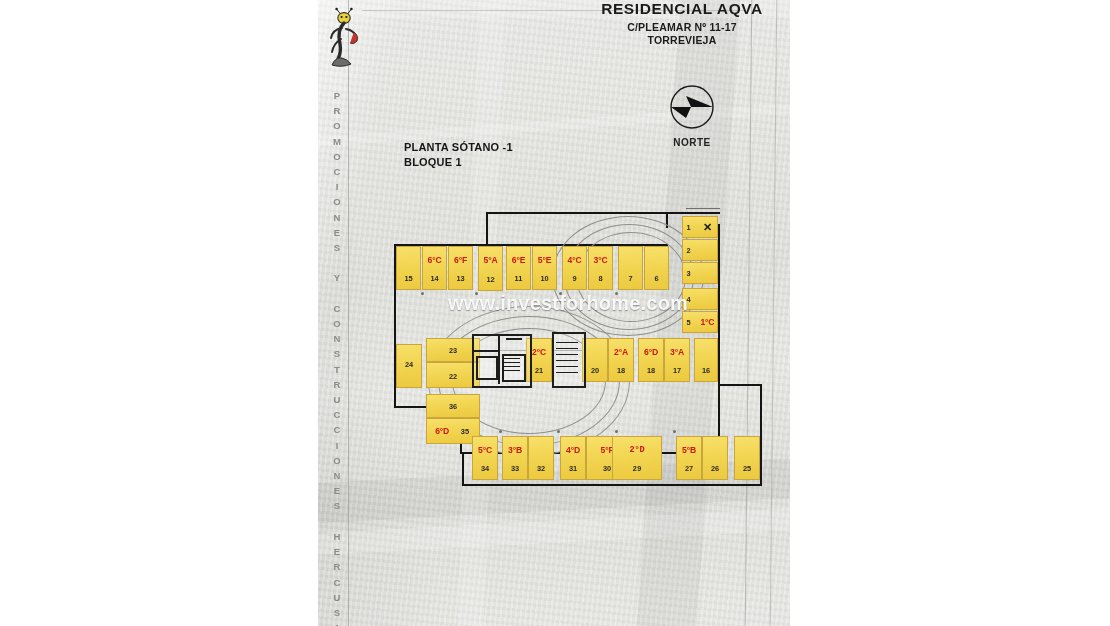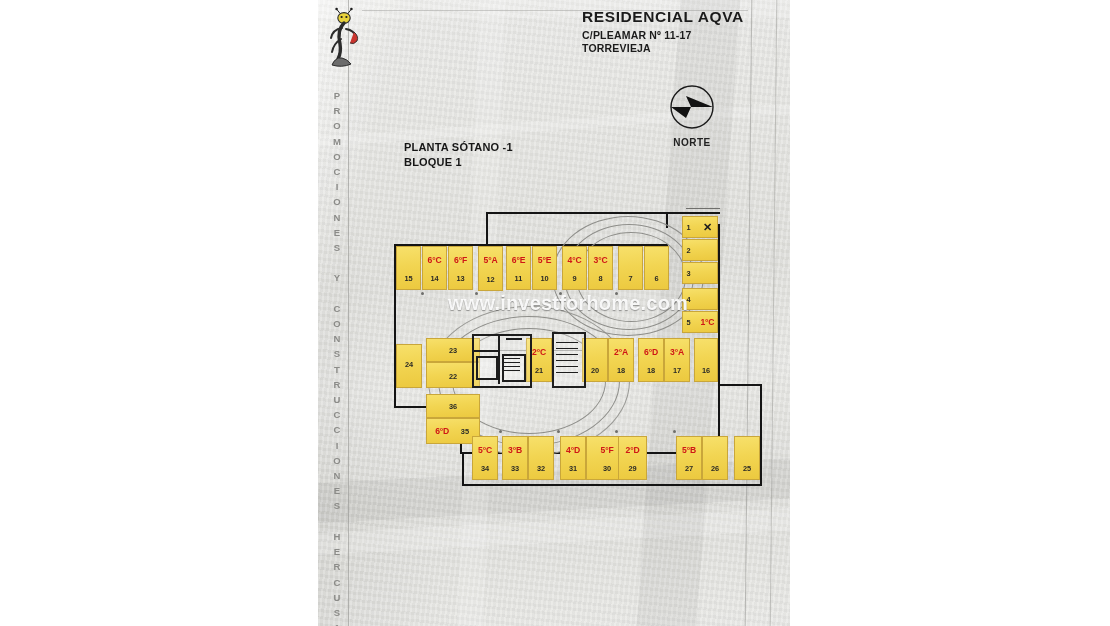--- a/index.html
+++ b/index.html
@@ -25,21 +25,21 @@
   
   .sheetline{position:absolute;background:#9a9a96;pointer-events:none;}
 
   .logo{position:absolute;left:8px;top:6px;width:36px;height:62px;}
 
   .vtext{position:absolute;left:8px;top:88px;width:22px;
     font-size:9.5px;letter-spacing:0;line-height:15.2px;color:#8b8b88;
     text-align:center;font-weight:700;}
   .vtext span{display:block;}
 
-  .title{position:absolute;left:264px;top:8px;width:200px;text-align:left;color:#1b1b1b;}
+  .title{position:absolute;left:264px;top:0;width:200px;text-align:center;color:#1b1b1b;}
   .title .t1{font-size:15.5px;font-weight:700;letter-spacing:.6px;}
   .title .t2{font-size:10.5px;font-weight:700;margin-top:3px;letter-spacing:.2px;}
   .title .t3{font-size:10.5px;font-weight:700;margin-top:1px;letter-spacing:.2px;}
 
   .northwrap{position:absolute;left:330px;top:84px;width:88px;text-align:center;}
   .northlbl{font-size:10px;font-weight:700;color:#222;margin-top:3px;letter-spacing:.5px;}
 
   .planlabel{position:absolute;left:86px;top:140px;color:#161616;
     font-size:11px;font-weight:700;line-height:15px;letter-spacing:.2px;}
 
@@ -310,21 +310,21 @@
         <div class="num">32</div>
       </div>
       <div class="stall" style="left:184px;top:238px;width:26px;height:44px;">
         <div class="code">4°D</div>
         <div class="num">31</div>
       </div>
       <div class="stall" style="left:210px;top:238px;width:42px;height:44px;">
         <div class="code">5°F</div>
         <div class="num">30</div>
       </div>
-      <div class="stall" style="left:242px;top:238px;width:29px;height:44px;">
+      <div class="stall" style="left:236px;top:238px;width:50px;height:44px;font-family:Liberation Mono, monospace;">
         <div class="code">2°D</div>
         <div class="num">29</div>
       </div>
       <div class="stall" style="left:256px;top:238px;width:46px;height:44px;margin-left:48px;">
         <div class="code">6°B</div>
         <div class="num">28</div>
       </div>
       <div class="stall" style="left:300px;top:238px;width:26px;height:44px;">
         <div class="code">5°B</div>
         <div class="num">27</div>

